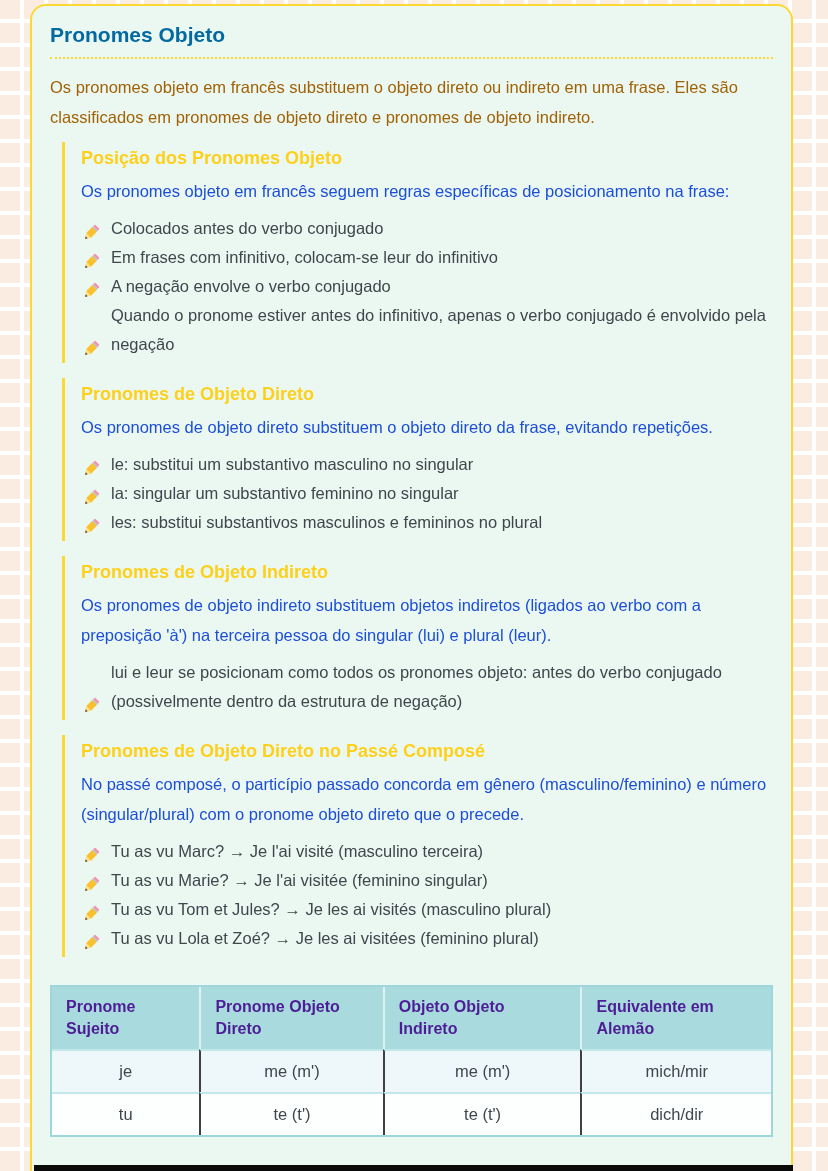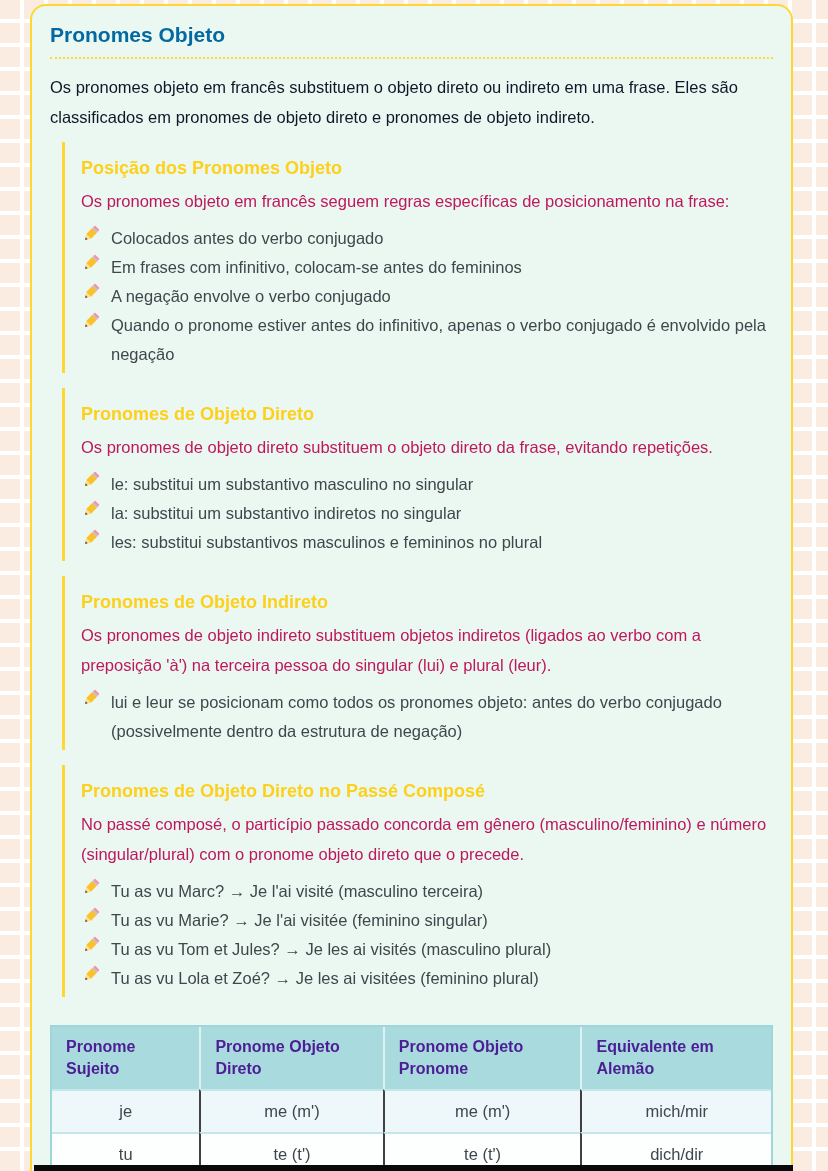--- a/index.html
+++ b/index.html
@@ -21,38 +21,38 @@
   }
   h1.page-title{
     margin:4px 0 0 0;
     font-size:21px;line-height:26px;font-weight:bold;
     color:#0369a1;
     padding-bottom:9px;
     border-bottom:2px dotted #fdd835;
   }
   p.card-intro{
     margin:13px 0 10px 0;
-    font-size:16.5px;line-height:30px;color:#0f172a;
+    font-size:16.5px;line-height:30px;color:#a16207;
   }
   .section{
     margin:10px 0 15px 12px;
     padding:2px 0 4px 16px;
     border-left:3px solid #fdd835;
   }
   .section h2{
-    margin:12px 0 6px 0;
+    margin:2px 0 6px 0;
     font-size:18px;line-height:24px;font-weight:bold;
     color:#fdd01c;
   }
   .section p{
     margin:6px 0 8px 0;
-    font-size:16.5px;line-height:30px;color:#be185d;
+    font-size:16.5px;line-height:30px;color:#1d4ed8;
   }
   .item{
-    display:flex;align-items:flex-start;gap:10px;
+    display:flex;align-items:flex-end;gap:10px;
     font-size:16.5px;line-height:29px;color:#3f474c;
     margin:0;
   }
   .item .txt{flex:1;}
   svg.pencil{width:20px;height:20px;flex:0 0 20px;}
   table.pronoun-table{
     width:100%;
     margin-top:28px;
     border-spacing:0;
     border:2px solid #9ed6dc;
@@ -110,21 +110,21 @@
     <div class="item">
       <svg class="pencil">
           <use href="#pencil"></use>
         </svg>
       <span class="txt">Colocados antes do verbo conjugado</span>
     </div>
     <div class="item">
       <svg class="pencil">
           <use href="#pencil"></use>
         </svg>
-      <span class="txt">Em frases com infinitivo, colocam-se antes do femininos</span>
+      <span class="txt">Em frases com infinitivo, colocam-se leur do infinitivo</span>
     </div>
     <div class="item">
       <svg class="pencil">
           <use href="#pencil"></use>
         </svg>
       <span class="txt">A negação envolve o verbo conjugado</span>
     </div>
     <div class="item">
       <svg class="pencil">
           <use href="#pencil"></use>
@@ -139,21 +139,21 @@
     <div class="item">
       <svg class="pencil">
           <use href="#pencil"></use>
         </svg>
       <span class="txt">le: substitui um substantivo masculino no singular</span>
     </div>
     <div class="item">
       <svg class="pencil">
           <use href="#pencil"></use>
         </svg>
-      <span class="txt">la: substitui um substantivo indiretos no singular</span>
+      <span class="txt">la: singular um substantivo feminino no singular</span>
     </div>
     <div class="item">
       <svg class="pencil">
           <use href="#pencil"></use>
         </svg>
       <span class="txt">les: substitui substantivos masculinos e femininos no plural</span>
     </div>
   </div>
 
   <div class="section">
@@ -200,21 +200,21 @@
     <colgroup>
       <col style="width:20.5%">
       <col style="width:25.5%">
       <col style="width:27.5%">
       <col style="width:26.5%">
     </colgroup>
     <thead>
       <tr>
         <th>Pronome Sujeito</th>
         <th>Pronome Objeto Direto</th>
-        <th>Pronome Objeto Pronome</th>
+        <th>Objeto Objeto Indireto</th>
         <th>Equivalente em Alemão</th>
       </tr>
     </thead>
     <tbody>
       <tr>
         <td>je</td>
         <td>me (m')</td>
         <td>me (m')</td>
         <td>mich/mir</td>
       </tr>

